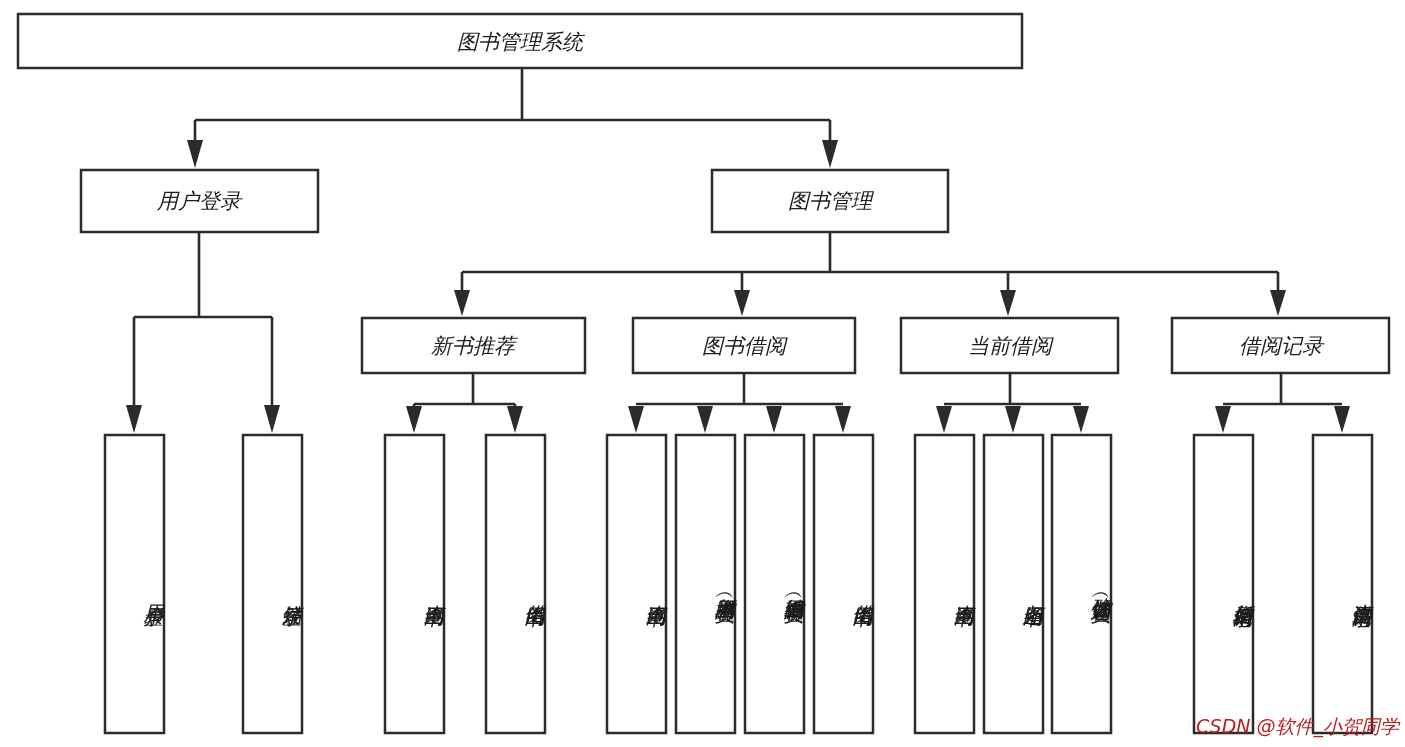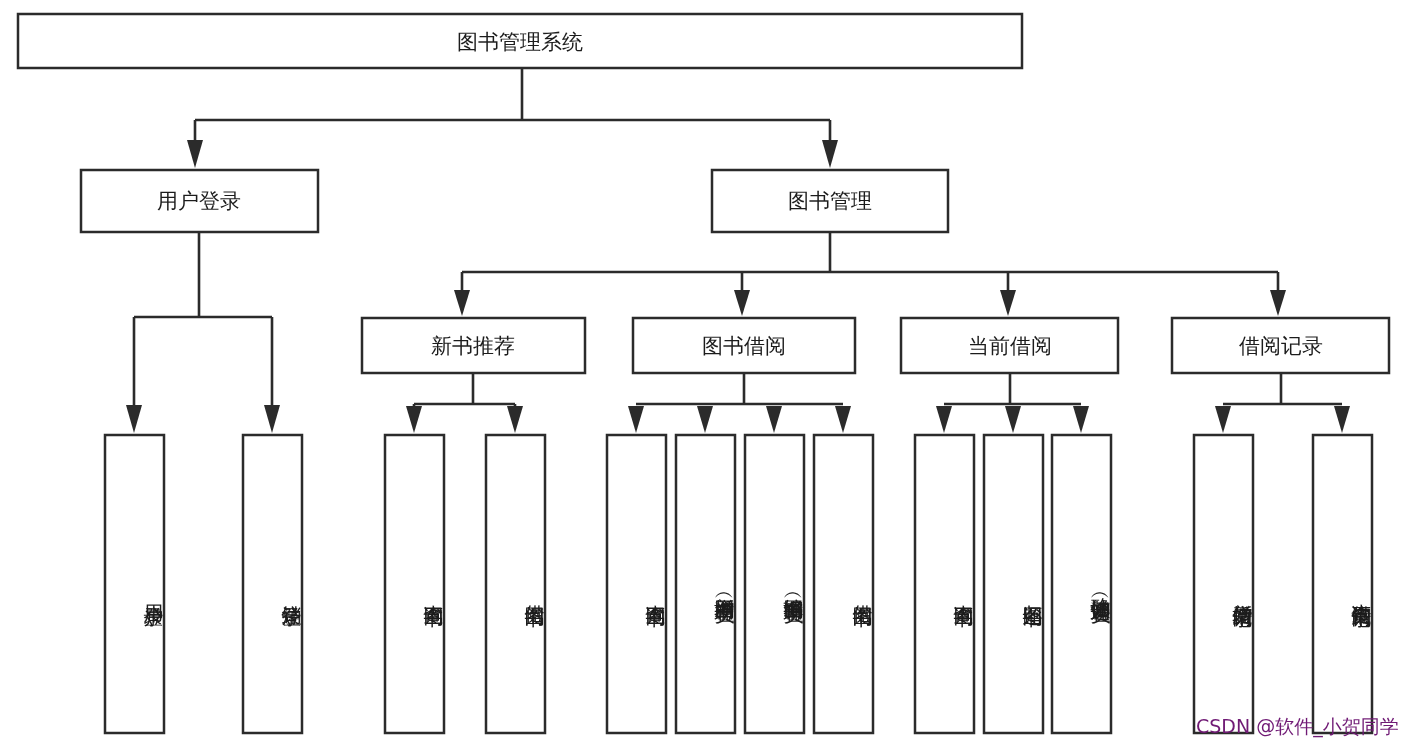--- a/index.html
+++ b/index.html
@@ -11,20 +11,21 @@
     width: 1405px;
     height: 747px;
     font-family: "DejaVu Sans", "Liberation Sans", sans-serif;
     overflow: hidden;
   }
   #diagram-root {
     position: relative;
     width: 1225px;
     height: 747px;
     background: #ffffff;
+    font-style: italic;
   }
   svg.canvas {
     position: absolute;
     top: 0; left: 0;
     width: 1405px;
     height: 747px;
   }
   .nodebox {
     fill: #ffffff;
     stroke: #2b2b2b;
@@ -60,21 +61,21 @@
     display: flex;
     align-items: flex-start;
     justify-content: center;
     pointer-events: none;
     user-select: none;
   }
   .watermark {
     position: absolute;
     font-family: "DejaVu Sans", "Liberation Sans", sans-serif;
     font-size: 19px;
-    color: #701a75;
+    color: #b91c1c;
     white-space: nowrap;
     user-select: none;
   }
 </style>
 </head>
 <body>
 
 <div id="diagram-root">
 
   <svg class="canvas" viewBox="0 0 1405 747">

